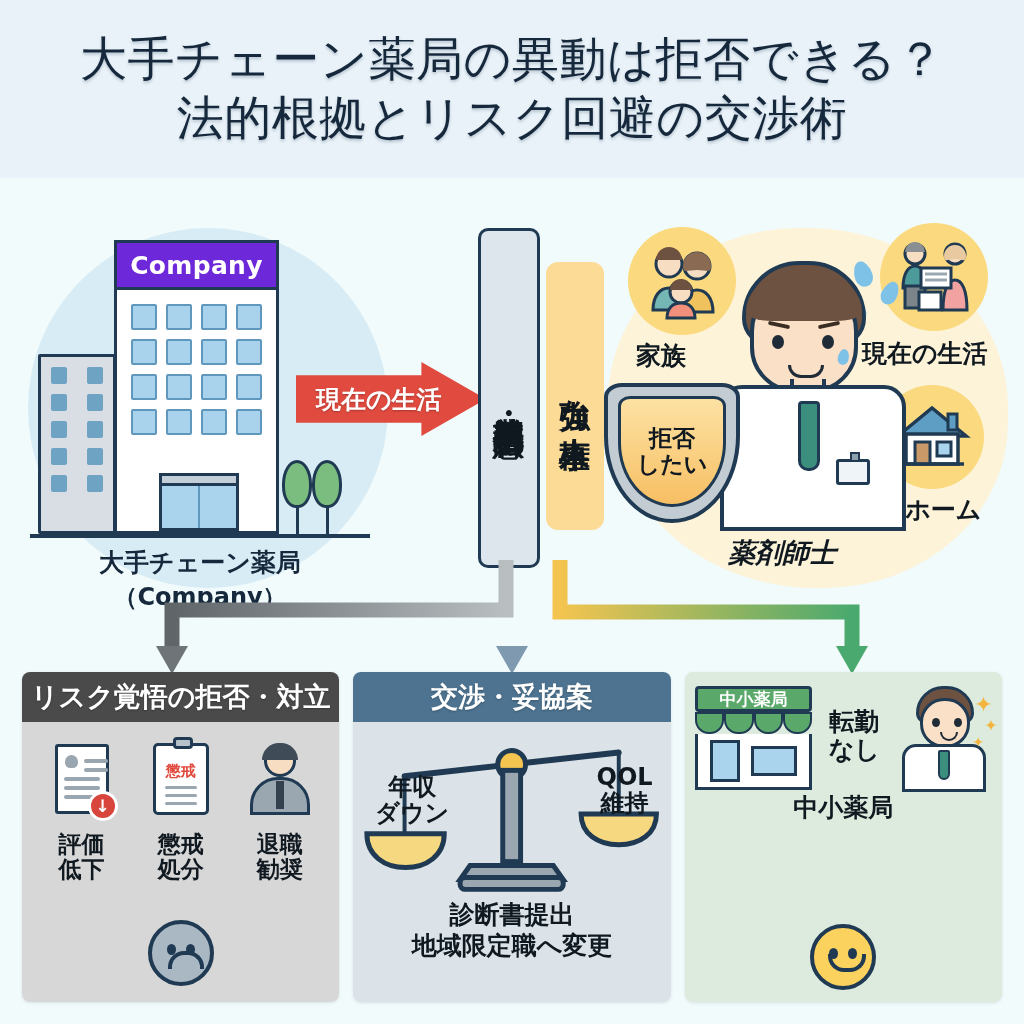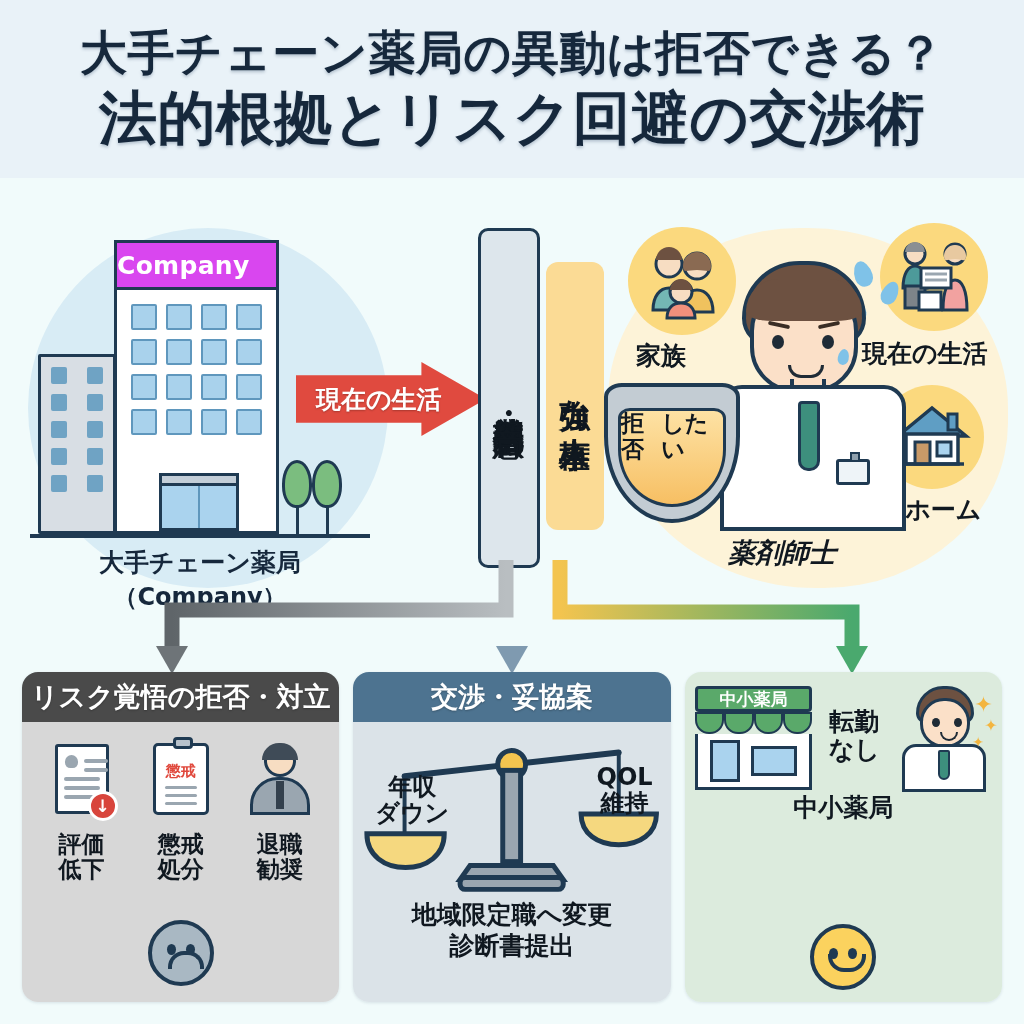--- a/index.html
+++ b/index.html
@@ -8,40 +8,40 @@
     font-family:"DejaVu Sans","Liberation Sans",sans-serif;
     background:#f0fbfb;
   }
   .stage{position:relative;width:1024px;height:1024px;background:
      linear-gradient(180deg,#e9f2f8 0px,#e9f2f8 178px,#f1fbfb 178px,#f1fbfb 1024px);}
 
   
   .header{position:absolute;left:0;top:0;width:1024px;height:178px;
           display:flex;flex-direction:column;align-items:center;justify-content:center;}
   .title-l1,.title-l2{
-     color:#16283c;font-weight:bold;letter-spacing:.5px;line-height:1.16;
+     color:#16283c;font-weight:normal;letter-spacing:.5px;line-height:1.16;
      text-shadow:0 2px 3px rgba(30,60,90,.25);white-space:nowrap;}
   .title-l1{font-size:47px;}
-  .title-l2{font-size:58px;margin-top:4px;}
+  .title-l2{font-size:47px;margin-top:4px;}
 
   
   .blob{position:absolute;border-radius:50%;}
   .blob-blue{left:28px;top:228px;width:360px;height:360px;background:#d8ecf5;}
   .blob-yellow{left:608px;top:228px;width:400px;height:360px;background:#fdf3d8;border-radius:48% 50% 46% 52%;}
 
   
   .bldg-wrap{position:absolute;left:30px;top:222px;width:380px;height:340px;}
   .bldg-small{position:absolute;left:8px;top:132px;width:78px;height:180px;
       background:#d8dee4;border:3px solid #1f3a52;border-radius:2px;box-sizing:border-box;}
   .bldg-small .wrow{display:flex;justify-content:space-around;margin-top:10px;}
   .bldg-small .win{width:16px;height:17px;background:#6fa3c4;border-radius:2px;}
   .bldg-main{position:absolute;left:84px;top:18px;width:165px;height:294px;
       background:#ffffff;border:3px solid #1f3a52;box-sizing:border-box;}
-  .bldg-sign{height:44px;background:#d946ef;border-bottom:3px solid #1f3a52;
-      display:flex;align-items:center;}
+  .bldg-sign{height:44px;background:#6d28d9;border-bottom:3px solid #1f3a52;
+      display:flex;align-items:center;justify-content:center;}
   .bldg-sign span{color:#fff;font-size:25px;font-weight:bold;letter-spacing:.3px;}
   .bldg-grid{padding:14px 14px 0 14px;display:grid;grid-template-columns:repeat(4,1fr);
       grid-gap:9px 9px;}
   .bldg-grid .win{height:22px;background:#a9d2ec;border:2px solid #5f97bd;border-radius:2px;}
   .bldg-door{position:absolute;left:42px;bottom:0;width:80px;height:58px;}
   .bldg-door .awn{height:13px;background:#c3ced8;border:3px solid #1f3a52;box-sizing:border-box;}
   .bldg-door .glass{height:45px;background:#aad3ee;border:3px solid #1f3a52;border-top:none;
       box-sizing:border-box;display:flex;}
   .bldg-door .glass i{flex:1;border-right:2px solid #5f97bd;}
   .bldg-door .glass i:last-child{border-right:none;}
@@ -119,29 +119,29 @@
   .d2{left:44px;top:20px;width:16px;height:24px;transform:rotate(26deg);}
   .d3{left:14px;top:40px;width:14px;height:20px;transform:rotate(-10deg);}
 
   
   .shield{position:absolute;left:4px;top:168px;width:136px;height:140px;}
   .shield .outer{position:absolute;inset:0;background:#c3ccd3;border:4px solid #1f3a52;
      border-radius:18px 18px 50% 50%/14px 14px 62% 62%;box-sizing:border-box;}
   .shield .inner{position:absolute;left:14px;top:13px;right:14px;bottom:16px;
      background:linear-gradient(180deg,#fde2a4,#f7bf63);
      border:3px solid #1f3a52;border-radius:12px 12px 50% 50%/10px 10px 58% 58%;
-     box-sizing:border-box;display:flex;flex-direction:row;align-items:flex-start;justify-content:center;margin-top:12px;}
+     box-sizing:border-box;display:flex;flex-direction:column;align-items:center;justify-content:center;}
   .shield .inner span{font-size:23px;font-weight:bold;color:#101820;line-height:1.12;}
 
   
   .conn{position:absolute;left:0;top:560px;width:1024px;height:130px;}
 
   
   .panels{position:absolute;left:22px;top:672px;width:980px;height:330px;display:flex;gap:14px;}
-  .panel{flex:1;border-radius:16px;overflow:hidden;display:flex;flex-direction:column;
+  .panel{flex:1;border-radius:8px;overflow:hidden;display:flex;flex-direction:column;
      box-shadow:0 1px 3px rgba(30,60,90,.12);}
   .p-head{height:50px;display:flex;align-items:center;justify-content:center;}
   .p-head span{color:#fff;font-size:27px;font-weight:bold;
      text-shadow:0 1px 2px rgba(0,0,0,.25);white-space:nowrap;}
   .p-body{flex:1;position:relative;}
   .p1 .p-head{background:#4a4a4a;} .p1 .p-body{background:#d7d7d7;}
   .p2 .p-head{background:#4d7390;} .p2 .p-body{background:#dbe3e8;}
   .p3 .p-head{background:#3ba66a;} .p3 .p-body{background:#dcebdd;}
 
   .icons3{display:flex;justify-content:space-around;padding:16px 10px 0;}
@@ -512,22 +512,22 @@
           <div class="sc-label sc-left">
             <div>年収</div>
             <div>ダウン</div>
           </div>
           <div class="sc-label sc-right">
             <div>QOL</div>
             <div>維持</div>
           </div>
         </div>
         <div class="p2-caps">
+          <div>診断書提出</div>
           <div>地域限定職へ変更</div>
-          <div>診断書提出</div>
         </div>
       </div>
     </div>
 
     <div class="panel p3">
       <div class="p-body">
         <div class="p3row">
           <div class="shop">
             <div class="sign">
                 <span>中小薬局</span>

